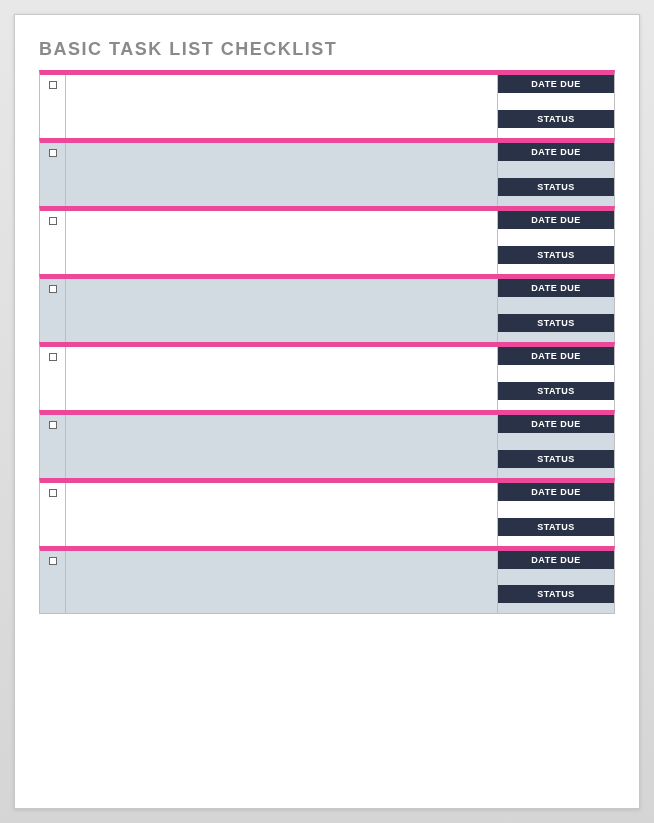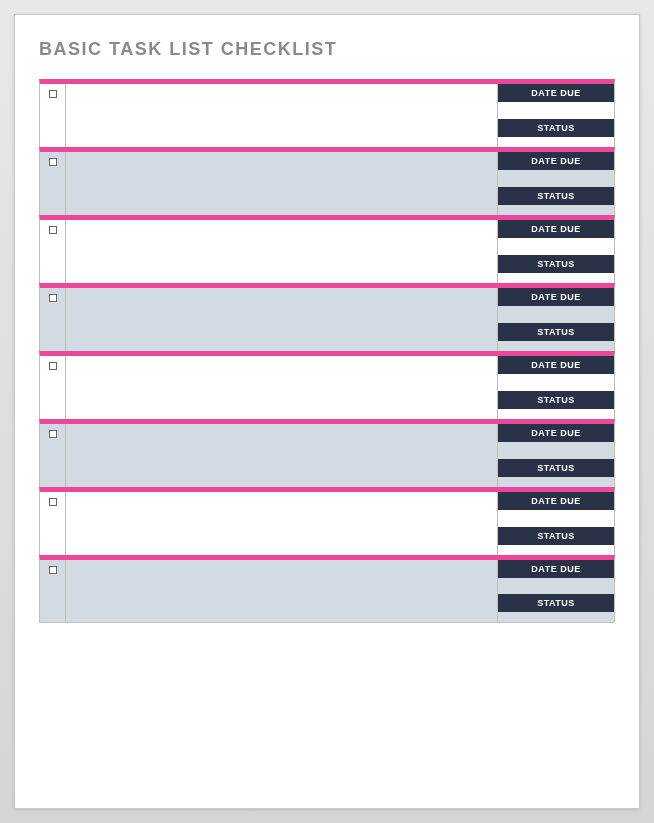--- a/index.html
+++ b/index.html
@@ -17,21 +17,21 @@
     border: 1px solid #c8c8c8;
     box-shadow: 0 1px 4px rgba(0,0,0,0.12);
     padding: 24px 24px 0 24px;
     overflow: hidden;
   }
   .title {
     font-size: 18px;
     font-weight: bold;
     letter-spacing: 1.5px;
     color: #8a8a8a;
-    margin-bottom: 19px;
+    margin-bottom: 10px;
   }
   .rows { }
   .row {
     display: flex;
     border-top: 5px solid #ec4899;
     border-left: 1px solid #bfbfbf;
     border-right: 1px solid #bfbfbf;
     height: 68px;
   }
   .row:last-child { border-bottom: 1px solid #bfbfbf; }

